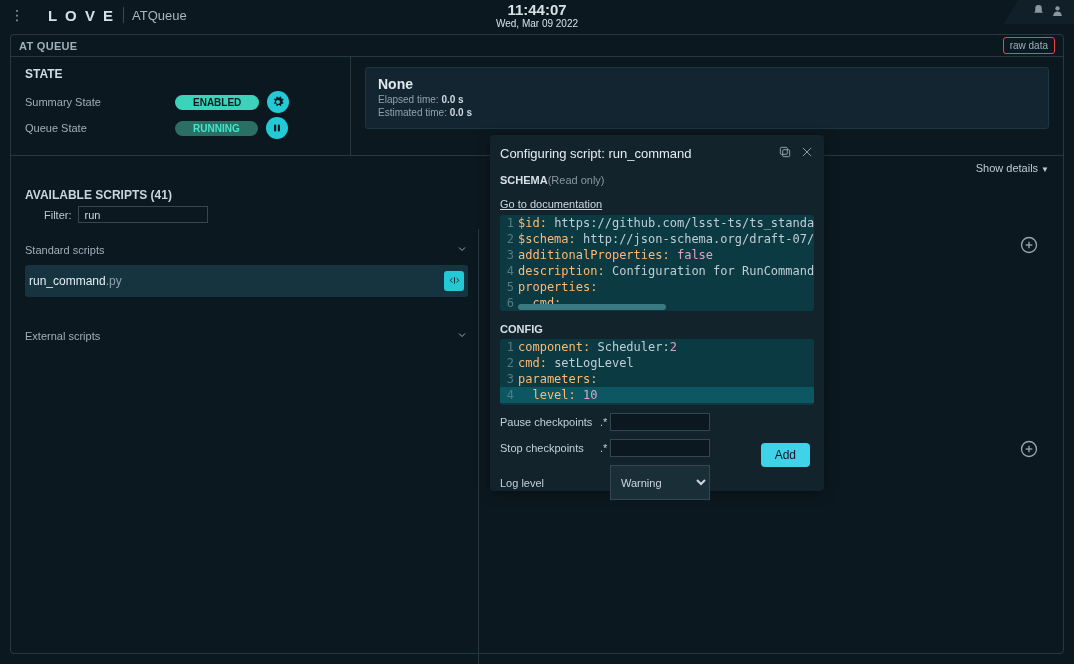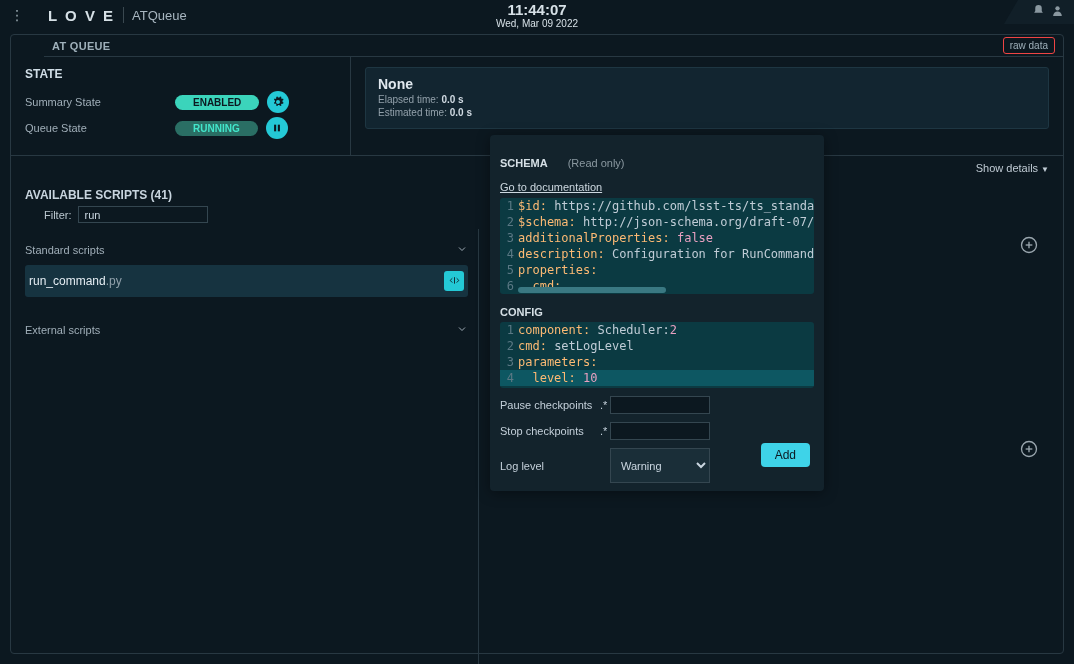--- a/index.html
+++ b/index.html
@@ -41,21 +41,20 @@
   margin: 4px 10px 0 10px;
   border: 1px solid #283842;
   border-radius: 4px;
   height: 620px;
   position: relative;
 }
 .frame-header {
   height: 22px; border-bottom: 1px solid #283842;
   display: flex; align-items: center; justify-content: space-between;
   padding: 0 8px;
-  margin-left: 33px;
 }
 .frame-title { color: #9fb0ba; font-weight: 700; font-size: 11px; letter-spacing: 0.3px; }
 .raw-btn {
   border: 1px solid #ef4444; border-radius: 3px;
   padding: 0 6px; font-size: 10px; color: #9fb0ba; background: transparent;
   line-height: 15px; cursor: pointer;
 }
 
 
 .upper {
@@ -137,21 +136,21 @@
   background: #13232c;
   border-radius: 4px;
   padding: 10px 10px 14px 10px;
   box-shadow: 0 2px 14px rgba(0,0,0,0.4);
 }
 .modal-head { display: flex; align-items: center; justify-content: space-between; }
 .modal-title { color: #e4ecf2; font-size: 13px; }
 .modal-icons { display: flex; gap: 8px; }
 .modal-icons svg { stroke: #9aa6ae; fill: none; stroke-width: 1.6; cursor: pointer; }
 
-.section-lbl { display: flex; align-items: baseline; gap: 20px; margin-top: 12px; }
+.section-lbl { display: flex; align-items: baseline; gap: 0; margin-top: 12px; }
 .section-lbl .main { color: #d6e0e6; font-weight: 700; font-size: 11px; }
 .section-lbl .ro { color: #8a98a0; font-size: 11px; }
 .doclink { color: #cdd8e0; font-size: 11px; text-decoration: underline; cursor: pointer; display: inline-block; margin-top: 12px; }
 
 .code {
   background: #0b3a42; border-radius: 3px;
   font-family: "Menlo", "Consolas", monospace;
   font-size: 12px; line-height: 16px;
   margin-top: 4px; overflow: hidden; position: relative;
 }
@@ -295,21 +294,21 @@
         </span>
         <span class="launch-badge">
           <svg width="13" height="13" viewBox="0 0 24 24">
               <polyline points="8 6 4 10 8 14"></polyline>
               <polyline points="16 6 20 10 16 14"></polyline>
               <line x1="12" y1="4" x2="12" y2="16"></line>
             </svg>
         </span>
       </div>
 
-      <div class="subhead" style="margin-top:22px">
+      <div class="subhead" style="margin-top:28px">
         <span>External scripts</span>
         <span class="chev-icon">
           <svg width="12" height="12" viewBox="0 0 24 24">
               <polyline points="6 9 12 15 18 9"></polyline>
             </svg>
         </span>
       </div>
     </div>
 
     <div class="right-col">
@@ -326,20 +325,37 @@
             <line x1="12" y1="8" x2="12" y2="16"></line>
             <line x1="8" y1="12" x2="16" y2="12"></line>
           </svg>
       </span>
     </div>
   </div>
 
 </div>
 
 <div class="modal">
+  <div class="modal-head">
+    <span class="modal-title">Configuring script: run_command</span>
+    <span class="modal-icons">
+      <span>
+        <svg width="14" height="14" viewBox="0 0 24 24">
+            <rect x="8" y="8" width="12" height="12" rx="2"></rect>
+            <rect x="4" y="4" width="12" height="12" rx="2"></rect>
+          </svg>
+      </span>
+      <span>
+        <svg width="14" height="14" viewBox="0 0 24 24">
+            <line x1="5" y1="5" x2="19" y2="19"></line>
+            <line x1="19" y1="5" x2="5" y2="19"></line>
+          </svg>
+      </span>
+    </span>
+  </div>
 
   <div class="section-lbl">
     <span class="main">SCHEMA</span>
     <span class="ro">(Read only)</span>
   </div>
   <span class="doclink">Go to documentation</span>
 
   <div class="code schema" id="schema-code">
       <div class="row">
         <span class="gut">1</span>

